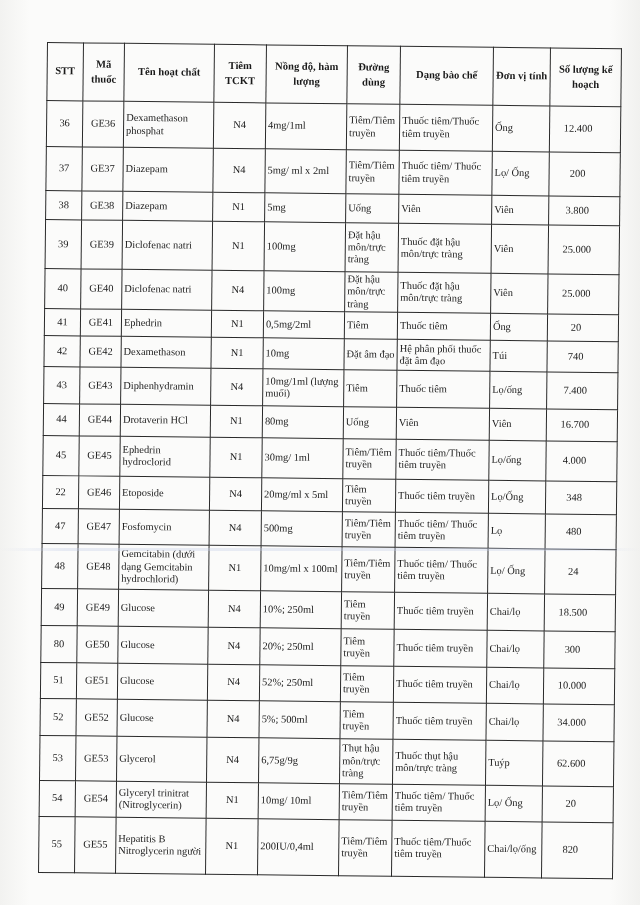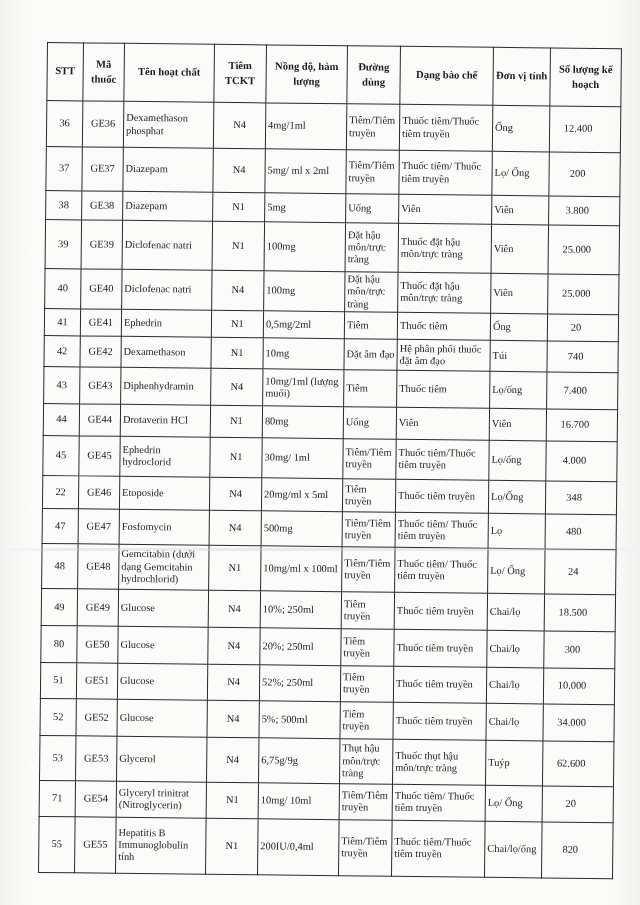--- a/index.html
+++ b/index.html
@@ -282,34 +282,34 @@
           <td class="c">GE53</td>
           <td class="l">Glycerol</td>
           <td class="c">N4</td>
           <td class="l">6,75g/9g</td>
           <td class="l">Thụt hậu môn/trực tràng</td>
           <td class="l">Thuốc thụt hậu môn/trực tràng</td>
           <td class="l">Tuýp</td>
           <td class="r">62.600</td>
         </tr>
         <tr style="height: 36px;">
-          <td class="c">71</td>
+          <td class="c">54</td>
           <td class="c">GE54</td>
           <td class="l">Glyceryl trinitrat (Nitroglycerin)</td>
           <td class="c">N1</td>
           <td class="l">10mg/ 10ml</td>
           <td class="l">Tiêm/Tiêm truyền</td>
           <td class="l">Thuốc tiêm/ Thuốc tiêm truyền</td>
           <td class="l">Lọ/ Ống</td>
           <td class="r">20</td>
         </tr>
         <tr style="height: 56px;">
           <td class="c">55</td>
           <td class="c">GE55</td>
-          <td class="l">Hepatitis B Immunoglobulin tính</td>
+          <td class="l">Hepatitis B Nitroglycerin người</td>
           <td class="c">N1</td>
           <td class="l">200IU/0,4ml</td>
           <td class="l">Tiêm/Tiêm truyền</td>
           <td class="l">Thuốc tiêm/Thuốc tiêm truyền</td>
           <td class="l">Chai/lọ/ống</td>
           <td class="r">820</td>
         </tr>
       </tbody>
   </table>
 </div>

